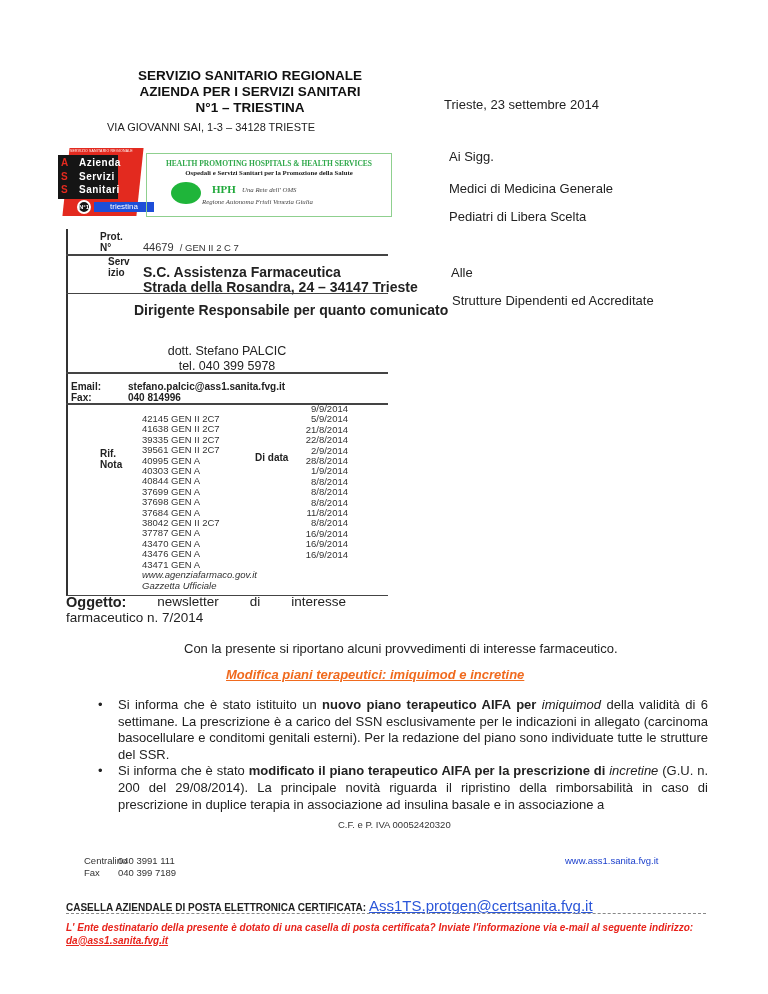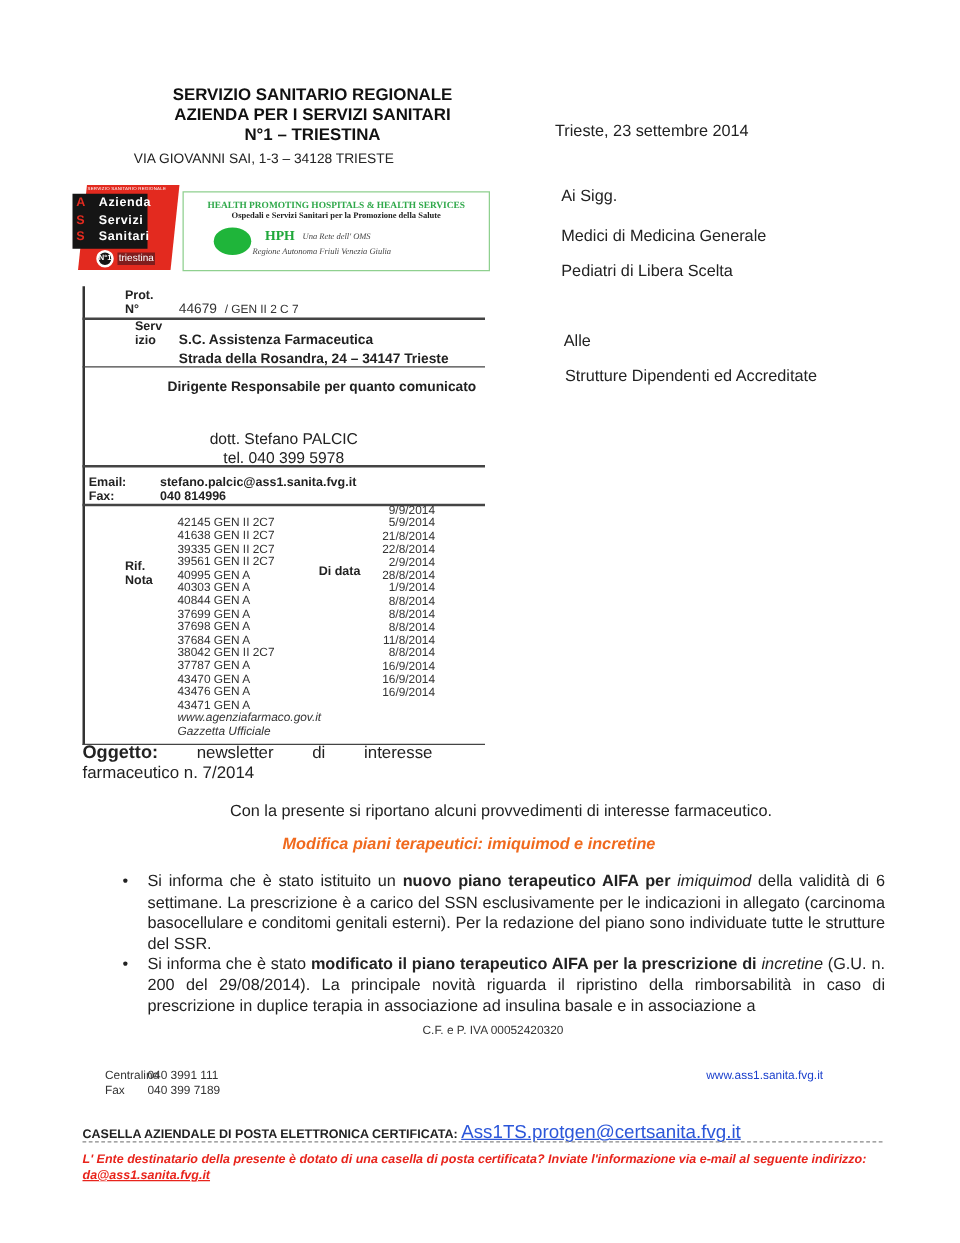--- a/index.html
+++ b/index.html
@@ -13,50 +13,50 @@
   .date-line { left: 444px; top: 97px; font-size: 13px; color: #222; }
 
   
   .ass-logo { left: 58px; top: 148px; width: 82px; height: 68px; }
   .ass-red { position: absolute; left: 8px; top: 0; width: 74px; height: 68px; background: #e32a1f; transform: skewX(-6deg); }
   .ass-top { position: absolute; left: 12px; top: 1px; font-size: 3.5px; color: #fff; letter-spacing: 0.2px; }
   .ass-black { position: absolute; left: 0; top: 7px; width: 60px; height: 44px; background: #151515; }
   .ass-letters { position: absolute; left: 3px; top: 8px; color: #e32a1f; font-weight: bold; font-size: 10px; line-height: 13.5px; }
   .ass-words { position: absolute; left: 21px; top: 8px; color: #fff; font-weight: bold; font-size: 10px; line-height: 13.5px; letter-spacing: 0.5px; }
   .ass-circle { position: absolute; left: 19px; top: 52px; width: 14px; height: 14px; border-radius: 50%; background: #151515; border: 2px solid #fff; color: #fff; font-size: 6px; line-height: 10px; text-align: center; font-weight: bold; }
-  .ass-city { position: absolute; left: 36px; top: 54px; color: #fff; background: #7f1d1d; font-size: 8px; line-height: 10px; padding: 0 1px; }
+  .ass-city { position: absolute; left: 36px; top: 54px; color: #fff; background: #1d4ed8; font-size: 8px; line-height: 10px; padding: 0 16px; }
 
   .hph-box { left: 146px; top: 153px; width: 246px; height: 64px; border: 1.5px solid #8fd08f; }
   .hph-l1 { position: absolute; left: 0; top: 5px; width: 100%; text-align: center; font-family: "Liberation Serif", serif; font-weight: bold; color: #2fa84a; font-size: 7.5px; }
   .hph-l2 { position: absolute; left: 0; top: 15px; width: 100%; text-align: center; font-family: "Liberation Serif", serif; font-weight: bold; color: #222; font-size: 6.8px; }
   .hph-oval { position: absolute; left: 24px; top: 28px; width: 30px; height: 22px; border-radius: 50%; background: #1fb53a; }
   .hph-hph { position: absolute; left: 65px; top: 29px; font-family: "Liberation Serif", serif; font-weight: bold; color: #1fa83a; font-size: 11px; }
   .hph-rete { position: absolute; left: 95px; top: 32px; font-family: "Liberation Serif", serif; font-style: italic; color: #444; font-size: 6.8px; }
   .hph-reg { position: absolute; left: 55px; top: 44px; font-family: "Liberation Serif", serif; font-style: italic; color: #444; font-size: 6.8px; }
 
   
   .recip { left: 449px; font-size: 13px; color: #222; }
 
   
   .tbl-left-border { left: 66px; top: 229px; width: 2px; height: 367px; background: #333; }
   .hline { left: 66px; height: 1.5px; background: #444; }
   .lbl { font-size: 10px; font-weight: bold; color: #222; line-height: 11px; }
-  .val-bold { font-size: 11px; font-weight: bold; color: #222; line-height: 15px; }
+  .val-bold { font-size: 14px; font-weight: bold; color: #222; line-height: 15px; }
   .rif-list { left: 142px; top: 414px; font-size: 9.5px; color: #333; line-height: 10.4px; }
   .date-list { left: 300px; top: 404px; width: 48px; text-align: right; font-size: 9.5px; color: #333; line-height: 10.4px; }
   .rif-italic { font-style: italic; color: #333; }
 
   
   .oggetto { left: 66px; top: 594px; width: 280px; font-size: 13.5px; line-height: 16px; color: #222; }
   .og-row { display: flex; justify-content: space-between; width: 280px; }
   .og-label { font-weight: bold; font-size: 14.5px; }
 
   
   .intro { left: 184px; top: 641px; font-size: 13px; color: #222; }
-  .section-title { left: 226px; top: 667px; font-size: 13px; color: #f06a1e; font-weight: bold; font-style: italic; }
+  .section-title { left: 226px; top: 667px; font-size: 13px; color: #f06a1e; font-weight: bold; font-style: italic; text-decoration: underline; }
   .bullets { left: 118px; top: 697px; width: 590px; font-size: 13px; line-height: 16.6px; color: #222; text-align: justify; }
   .bullet { position: relative; padding-left: 0; }
   .bullet-dot { position: absolute; left: -20px; top: 0; font-size: 13px; }
 
   
   .footer { font-size: 9.5px; color: #333; line-height: 12px; }
   .footer-link { color: #1a3fcc; font-size: 9.5px; }
   .pec-label { left: 66px; top: 897px; font-size: 10px; font-weight: bold; color: #222; }
   .pec-email { font-size: 15px; color: #2b56d9; text-decoration: underline; font-weight: normal; }
   .dashed { left: 66px; top: 913px; width: 640px; border-top: 1.5px dashed #888; }

